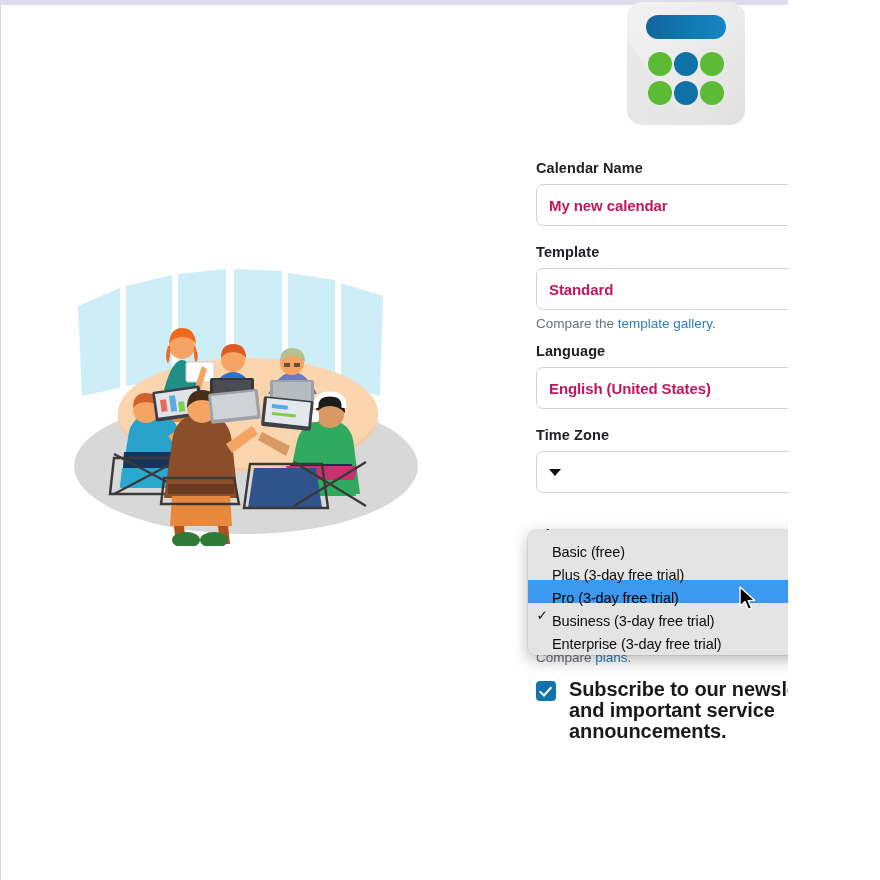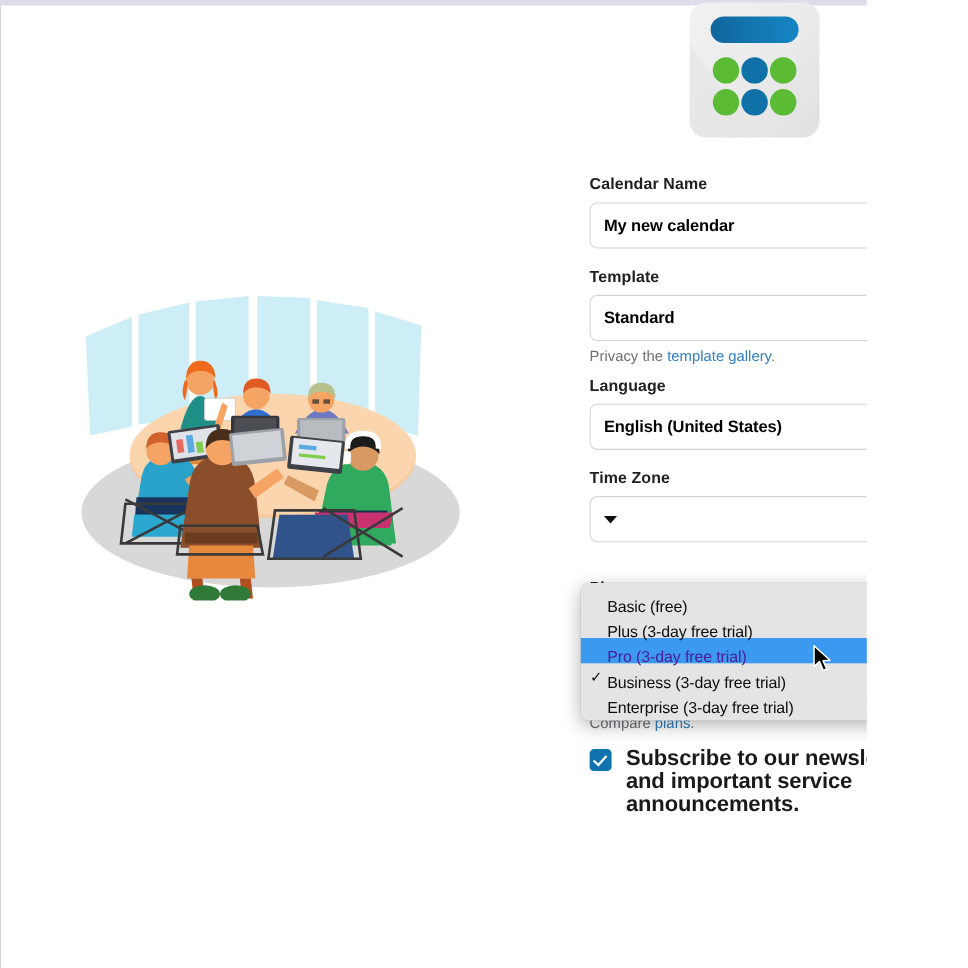--- a/index.html
+++ b/index.html
@@ -63,21 +63,21 @@
     border-radius: 7px;
     background: #ffffff;
     display: flex;
     align-items: center;
     padding: 0 12px;
     position: relative;
   }
   .control .value {
     font-size: 15px;
     font-weight: bold;
-    color: #000000;
+    color: #be185d;
     flex: 1;
     white-space: nowrap;
     overflow: hidden;
     letter-spacing: -.1px;
   }
   .caret {
     width: 0; height: 0;
     border-left: 6px solid transparent;
     border-right: 6px solid transparent;
     border-top: 7px solid #0f0f0f;
@@ -160,21 +160,21 @@
   .popup-item .chk {
     width: 16px;
     font-size: 13.5px;
     color: #0d0d0d;
     text-align: center;
     flex: none;
   }
   .popup-item .lbl { padding-left: 2px; margin-top: 12px; }
   .popup-item.selected {
     background: #3b99f0;
-    color: #4c1d95;
+    color: #000000;
   }
   .popup-item.selected .chk { color: #ffffff; }
 
   
   .checkrow {
     display: flex;
     align-items: flex-start;
     gap: 13px;
   }
   .cbox {
@@ -374,21 +374,21 @@
       </div>
     </div>
 
     <div class="group" style="margin-bottom:12px;">
       <div class="field-label">Template</div>
       <div class="control">
         <span class="value">Standard</span>
         <span class="caret"></span>
       </div>
       <div class="helper">
-        <span>Privacy the </span><a href="#" class="linklike">template gallery</a><span>.</span>
+        <span>Compare the </span><a href="#" class="linklike">template gallery</a><span>.</span>
       </div>
     </div>
 
     <div class="group">
       <div class="field-label">Language</div>
       <div class="control">
         <span class="value">English (United States)</span>
         <span class="caret"></span>
       </div>
     </div>

